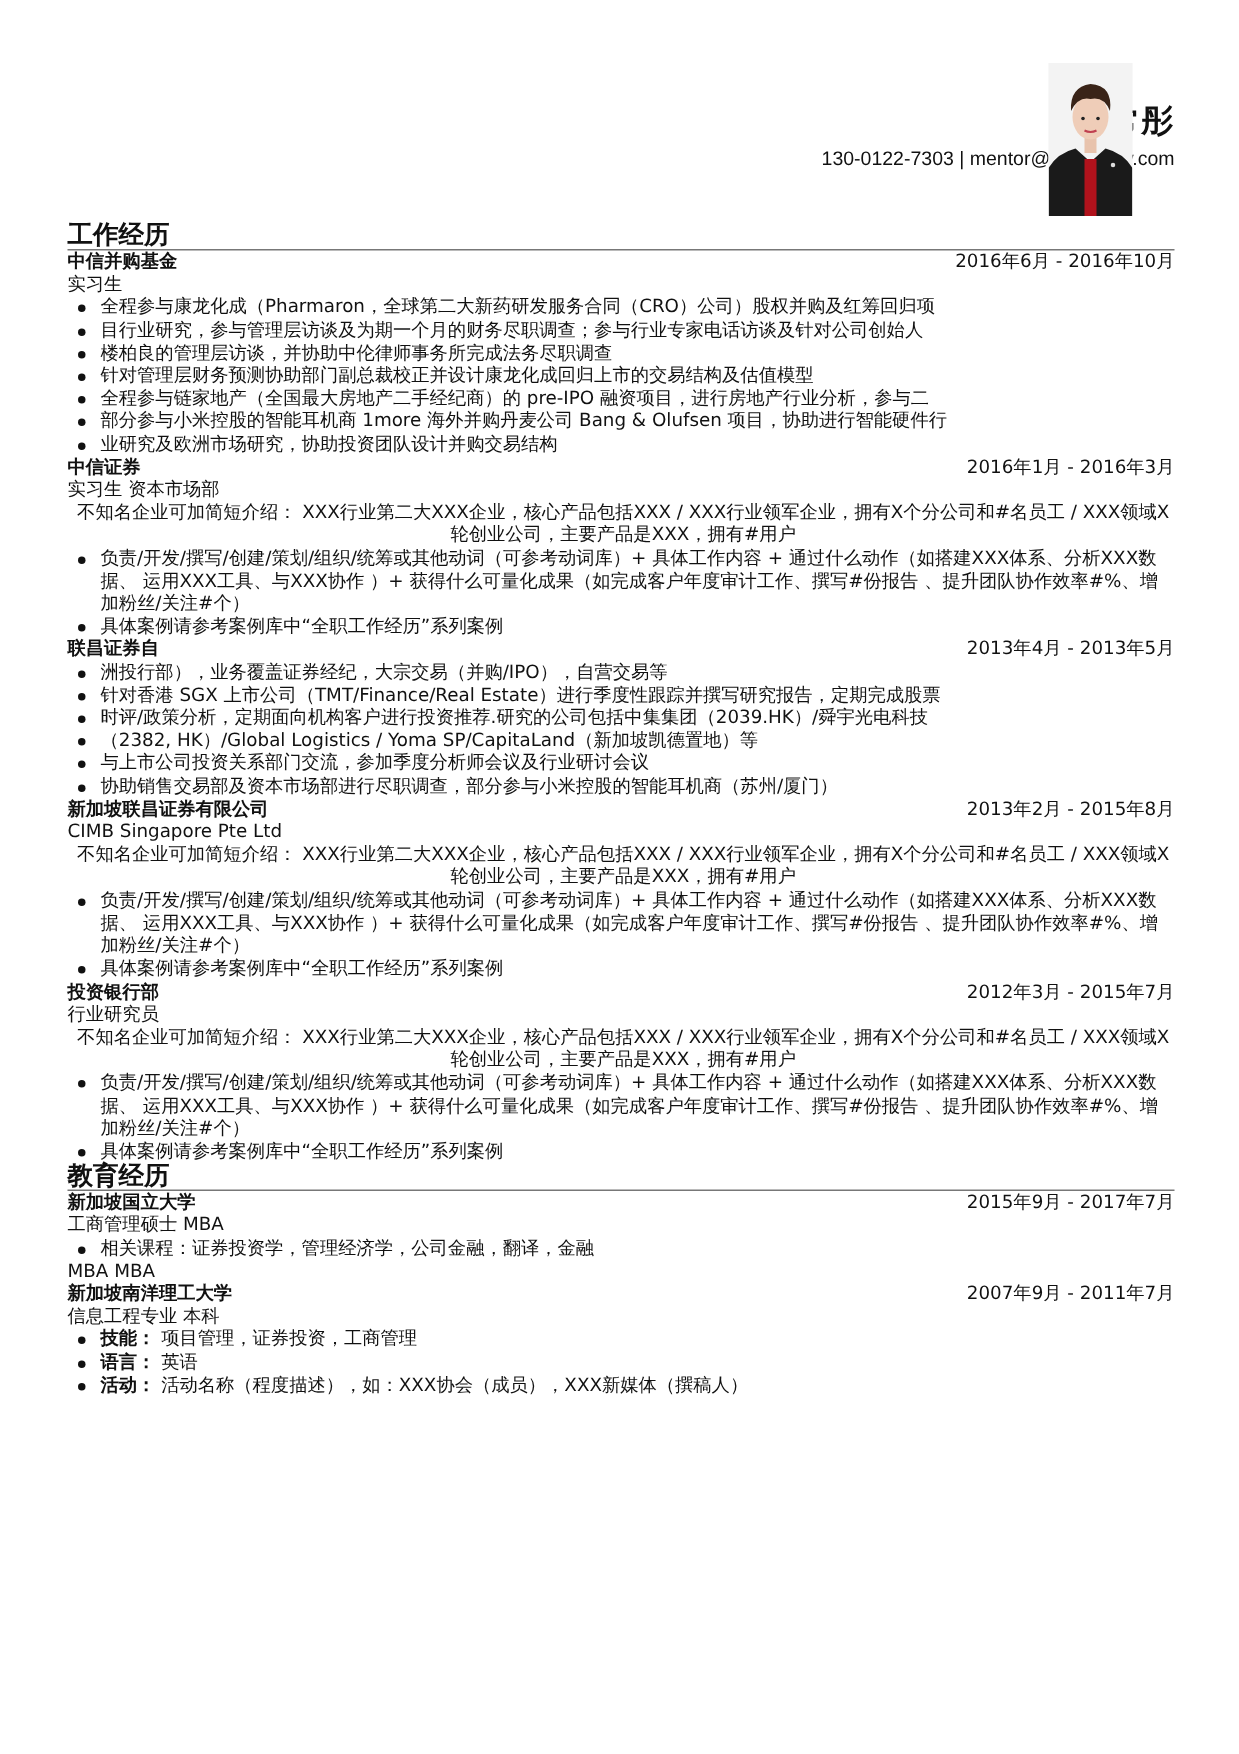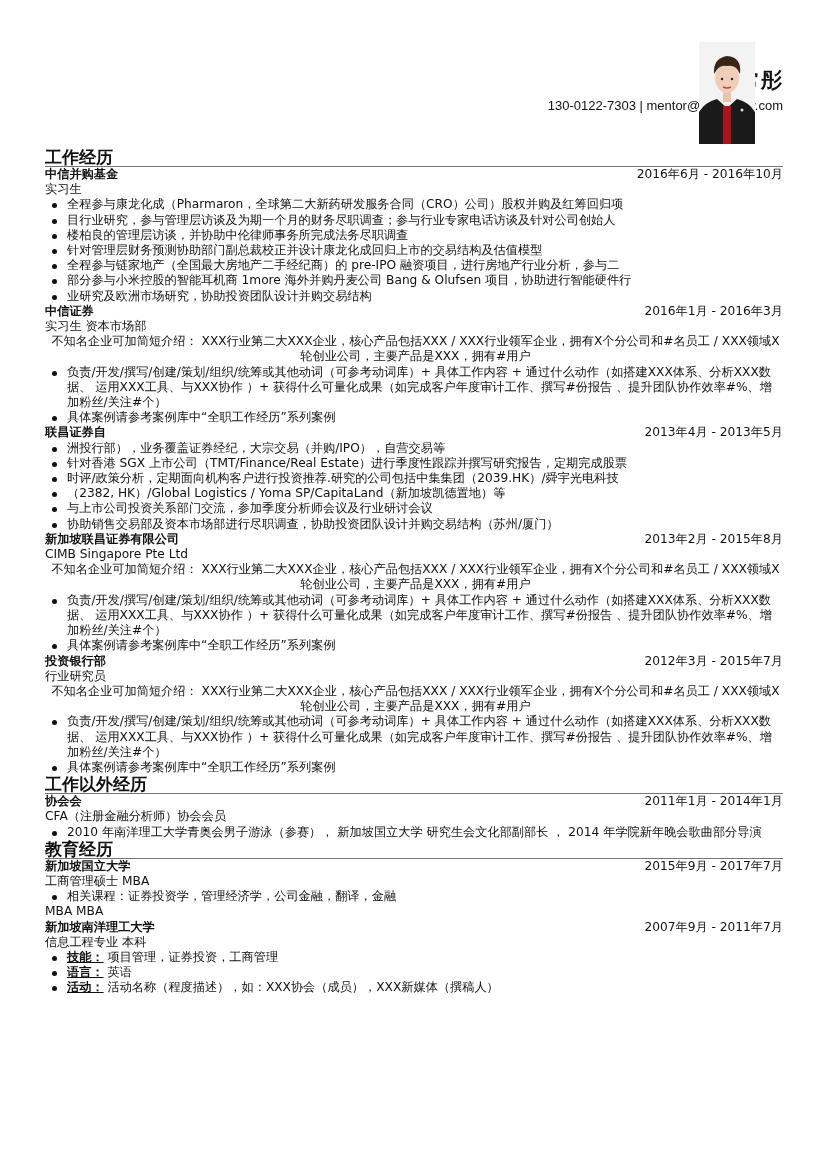--- a/index.html
+++ b/index.html
@@ -25,21 +25,21 @@
   .org { font-weight: bold; font-size: 12.2px; }
   .dates { font-size: 12.2px; white-space: nowrap; }
   .role { }
   .desc { padding-left: 3px; text-align: center; }
   ul { margin: 0; padding: 0 0 0 22px; list-style: none; }
   li { position: relative; }
   li::before {
     content: ""; position: absolute; left: -15px; top: 6px;
     width: 5px; height: 5px; border-radius: 50%; background: #111;
   }
-  .kv-key { font-weight: bold; text-decoration: underline; }
+  .kv-key { font-weight: bold; }
 </style>
 </head>
 <body>
 
 <div class="page">
 
   <div class="header">
     <div class="name">常彤</div>
     <div class="contact">130-0122-7303 | mentor@wondercv.com</div>
   </div>
@@ -98,21 +98,21 @@
         <div class="entry-head">
           <span class="org">联昌证券自</span>
           <span class="dates">2013年4月 - 2013年5月</span>
         </div>
         <ul>
           <li>洲投行部），业务覆盖证券经纪，大宗交易（并购/IPO），自营交易等</li>
           <li>针对香港 SGX 上市公司（TMT/Finance/Real Estate）进行季度性跟踪并撰写研究报告，定期完成股票</li>
           <li>时评/政策分析，定期面向机构客户进行投资推荐.研究的公司包括中集集团（2039.HK）/舜宇光电科技</li>
           <li>（2382, HK）/Global Logistics / Yoma SP/CapitaLand（新加坡凯德置地）等</li>
           <li>与上市公司投资关系部门交流，参加季度分析师会议及行业研讨会议</li>
-          <li>协助销售交易部及资本市场部进行尽职调查，协助投资团队设计并购交易结构（苏州/厦门）</li>
+          <li>协助销售交易部及资本市场部进行尽职调查，部分参与小米控股的智能耳机商（苏州/厦门）</li>
         </ul>
       </div>
 
       <div class="entry">
         <div class="entry-head">
           <span class="org">新加坡联昌证券有限公司</span>
           <span class="dates">2013年2月 - 2015年8月</span>
         </div>
         <div class="role">CIMB Singapore Pte Ltd</div>
         <div class="desc">不知名企业可加简短介绍： XXX行业第二大XXX企业，核心产品包括XXX / XXX行业领军企业，拥有X个分公司和#名员工 / XXX领域X轮创业公司，主要产品是XXX，拥有#用户</div>
@@ -130,33 +130,20 @@
         <div class="role">行业研究员</div>
         <div class="desc">不知名企业可加简短介绍： XXX行业第二大XXX企业，核心产品包括XXX / XXX行业领军企业，拥有X个分公司和#名员工 / XXX领域X轮创业公司，主要产品是XXX，拥有#用户</div>
         <ul>
           <li>负责/开发/撰写/创建/策划/组织/统筹或其他动词（可参考动词库）+ 具体工作内容 + 通过什么动作（如搭建XXX体系、分析XXX数据、 运用XXX工具、与XXX协作 ）+ 获得什么可量化成果（如完成客户年度审计工作、撰写#份报告 、提升团队协作效率#%、增加粉丝/关注#个）</li>
           <li>具体案例请参考案例库中“全职工作经历”系列案例</li>
         </ul>
       </div>
 
     </div>
 
-    <div class="section">
-      <div class="section-title">工作以外经历</div>
-      <div class="entry">
-        <div class="entry-head">
-          <span class="org">协会会</span>
-          <span class="dates">2011年1月 - 2014年1月</span>
-        </div>
-        <div class="role">CFA（注册金融分析师）协会会员</div>
-        <ul>
-          <li>2010 年南洋理工大学青奥会男子游泳（参赛）， 新加坡国立大学 研究生会文化部副部长 ， 2014 年学院新年晚会歌曲部分导演</li>
-        </ul>
-      </div>
-    </div>
 
     <div class="section">
       <div class="section-title">教育经历</div>
       <div class="entry">
         <div class="entry-head">
           <span class="org">新加坡国立大学</span>
           <span class="dates">2015年9月 - 2017年7月</span>
         </div>
         <div class="role">工商管理硕士 MBA</div>
         <ul>

